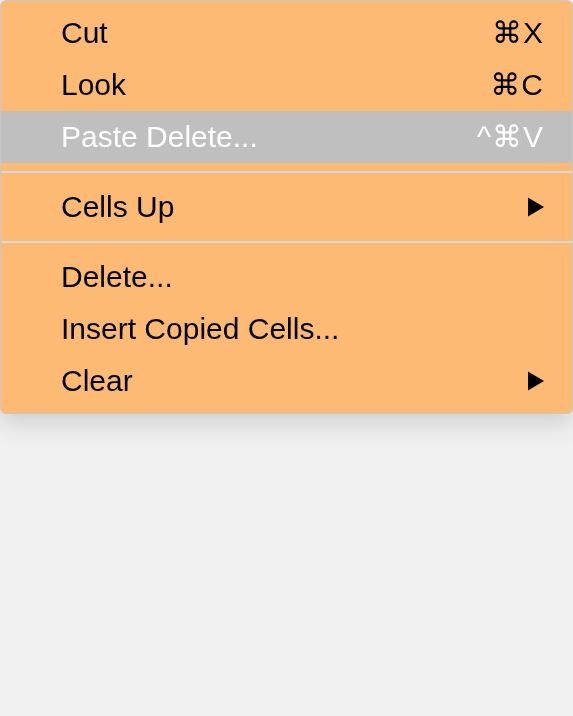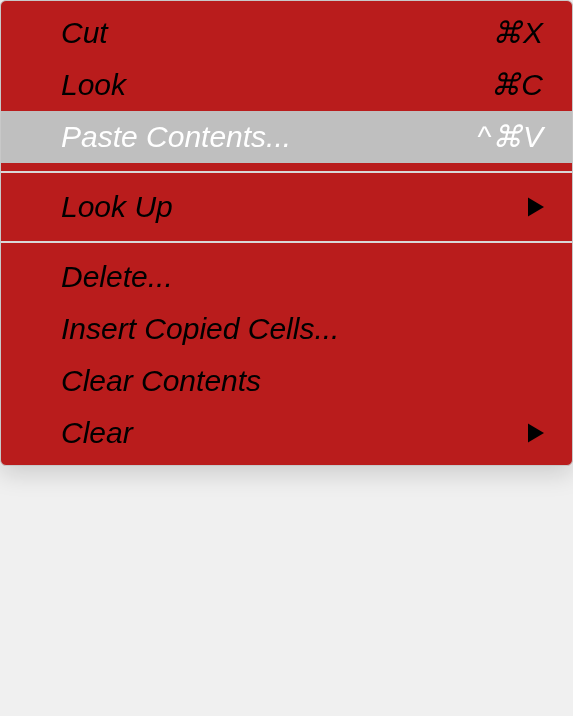--- a/index.html
+++ b/index.html
@@ -8,27 +8,26 @@
       box-sizing: border-box;
     }
     body {
       font-family: -apple-system, "Helvetica Neue", Helvetica, Arial, sans-serif;
       background: #f0f0f0;
       width: 573px;
       height: 716px;
     }
     .context-menu {
       width: 573px;
-      background: #b91c1c;
+      background: #fdba74;
       border: 1px solid #c8c8c8;
       border-radius: 6px;
       box-shadow: 0 8px 24px rgba(0,0,0,0.15);
       padding: 6px 0;
       overflow: hidden;
-      font-style: italic;
     }
     .menu-item {
       display: flex;
       align-items: center;
       justify-content: space-between;
       padding: 4px 28px 4px 60px;
       font-size: 30px;
       line-height: 44px;
       color: #000;
       cursor: default;
@@ -73,47 +72,44 @@
 
   <div class="menu-item">
     <span class="label">Cut</span>
     <span class="shortcut">⌘X</span>
   </div>
   <div class="menu-item">
     <span class="label">Look</span>
     <span class="shortcut">⌘C</span>
   </div>
   <div class="menu-item highlighted">
-    <span class="label">Paste Contents...</span>
+    <span class="label">Paste Delete...</span>
     <span class="shortcut">^⌘V</span>
   </div>
 
   <div class="separator thick"></div>
 
   <div class="menu-item">
-    <span class="label">Look Up</span>
+    <span class="label">Cells Up</span>
     <span class="submenu-arrow">
       <svg width="16" height="20" viewBox="0 0 10 12">
           <polygon points="0,0 10,6 0,12"></polygon>
         </svg>
     </span>
   </div>
 
   <div class="separator thick"></div>
 
   <div class="menu-item">
     <span class="label">Delete...</span>
   </div>
   <div class="menu-item">
     <span class="label">Insert Copied Cells...</span>
   </div>
   <div class="menu-item">
-    <span class="label">Clear Contents</span>
-  </div>
-  <div class="menu-item">
     <span class="label">Clear</span>
     <span class="submenu-arrow">
       <svg width="16" height="20" viewBox="0 0 10 12">
           <polygon points="0,0 10,6 0,12"></polygon>
         </svg>
     </span>
   </div>
 
 </div>
 

